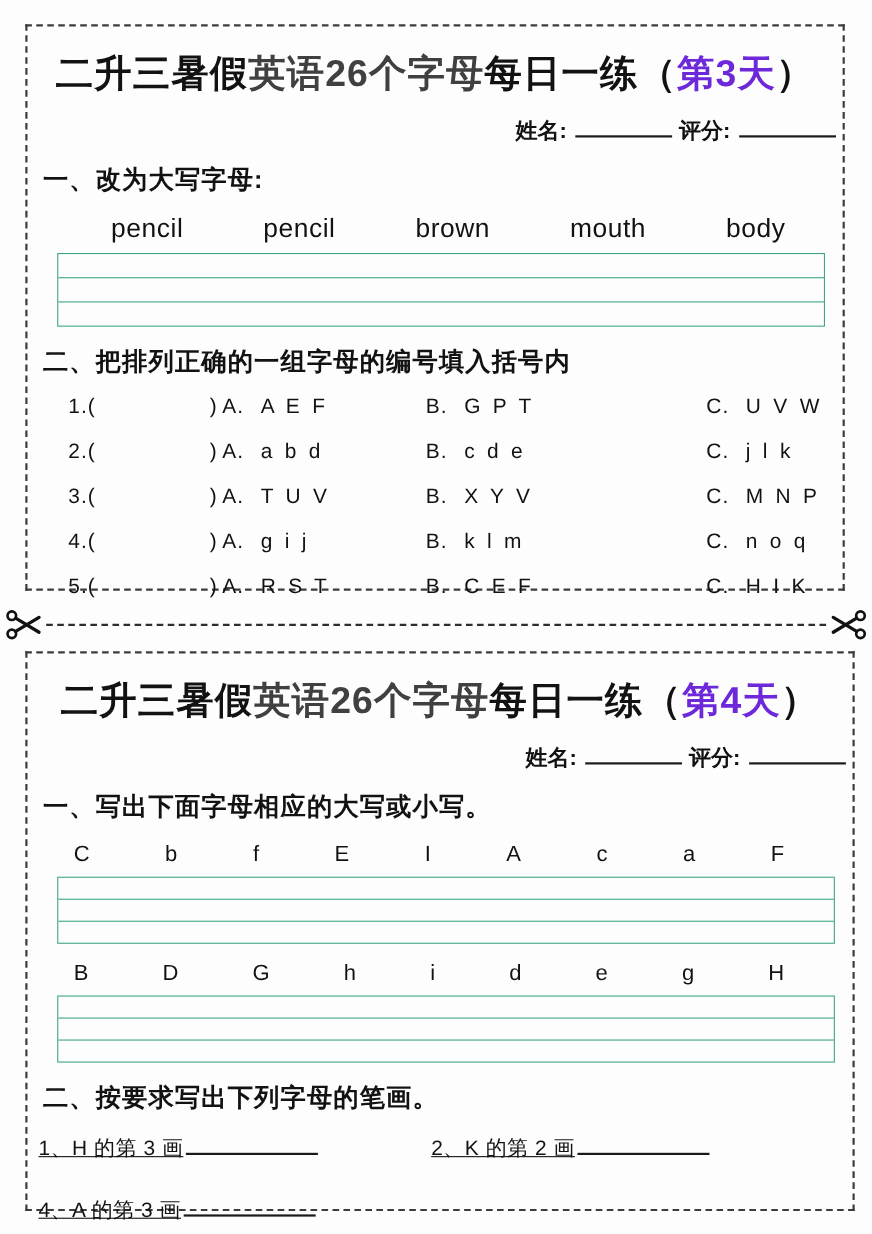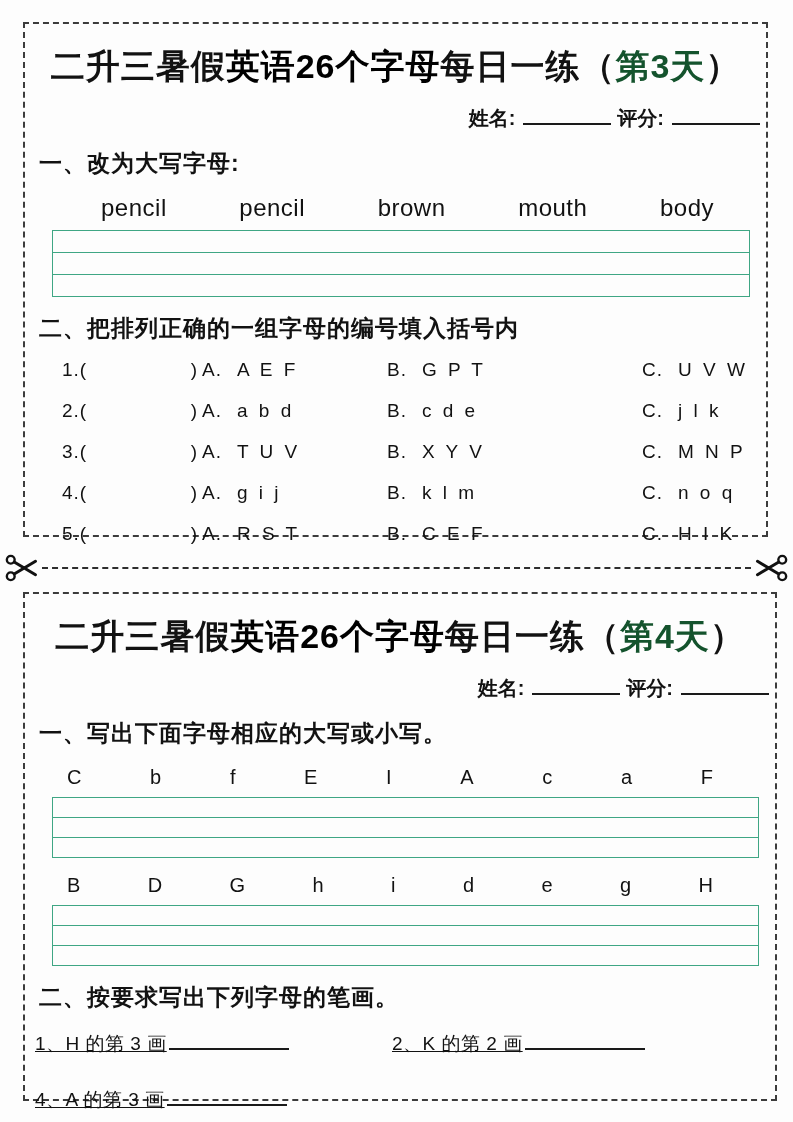--- a/index.html
+++ b/index.html
@@ -9,22 +9,22 @@
     overflow:hidden;
   }
   .sec { position:absolute; border:2px dashed #3c3c3c; background:#fdfdfd; box-sizing:border-box; }
   .sec1 { left:23px; top:22px;  width:745px; height:515px; }
   .sec2 { left:23px; top:592px; width:754px; height:509px; }
 
   .title {
     text-align:center; font-size:34px; font-weight:bold; margin-top:20px;
     letter-spacing:1px; white-space:nowrap;
   }
-  .title .red  { color:#000000; }
-  .title .blue { color:#14532d; }
+  .title .red  { color:#404040; }
+  .title .blue { color:#6d28d9; }
   .title .paren { font-weight:bold; }
 
   .nameline {
     margin-top:14px; font-size:20px; font-weight:bold;
     text-align:right; padding-left:150px; white-space:nowrap;
   }
   .u { display:inline-block; border-bottom:2px solid #1a1a1a; height:19px; vertical-align:baseline; }
   .u85  { width:88px; margin:0 6px 0 8px; }
   .u120 { width:120px; margin-left:2px; }
 

